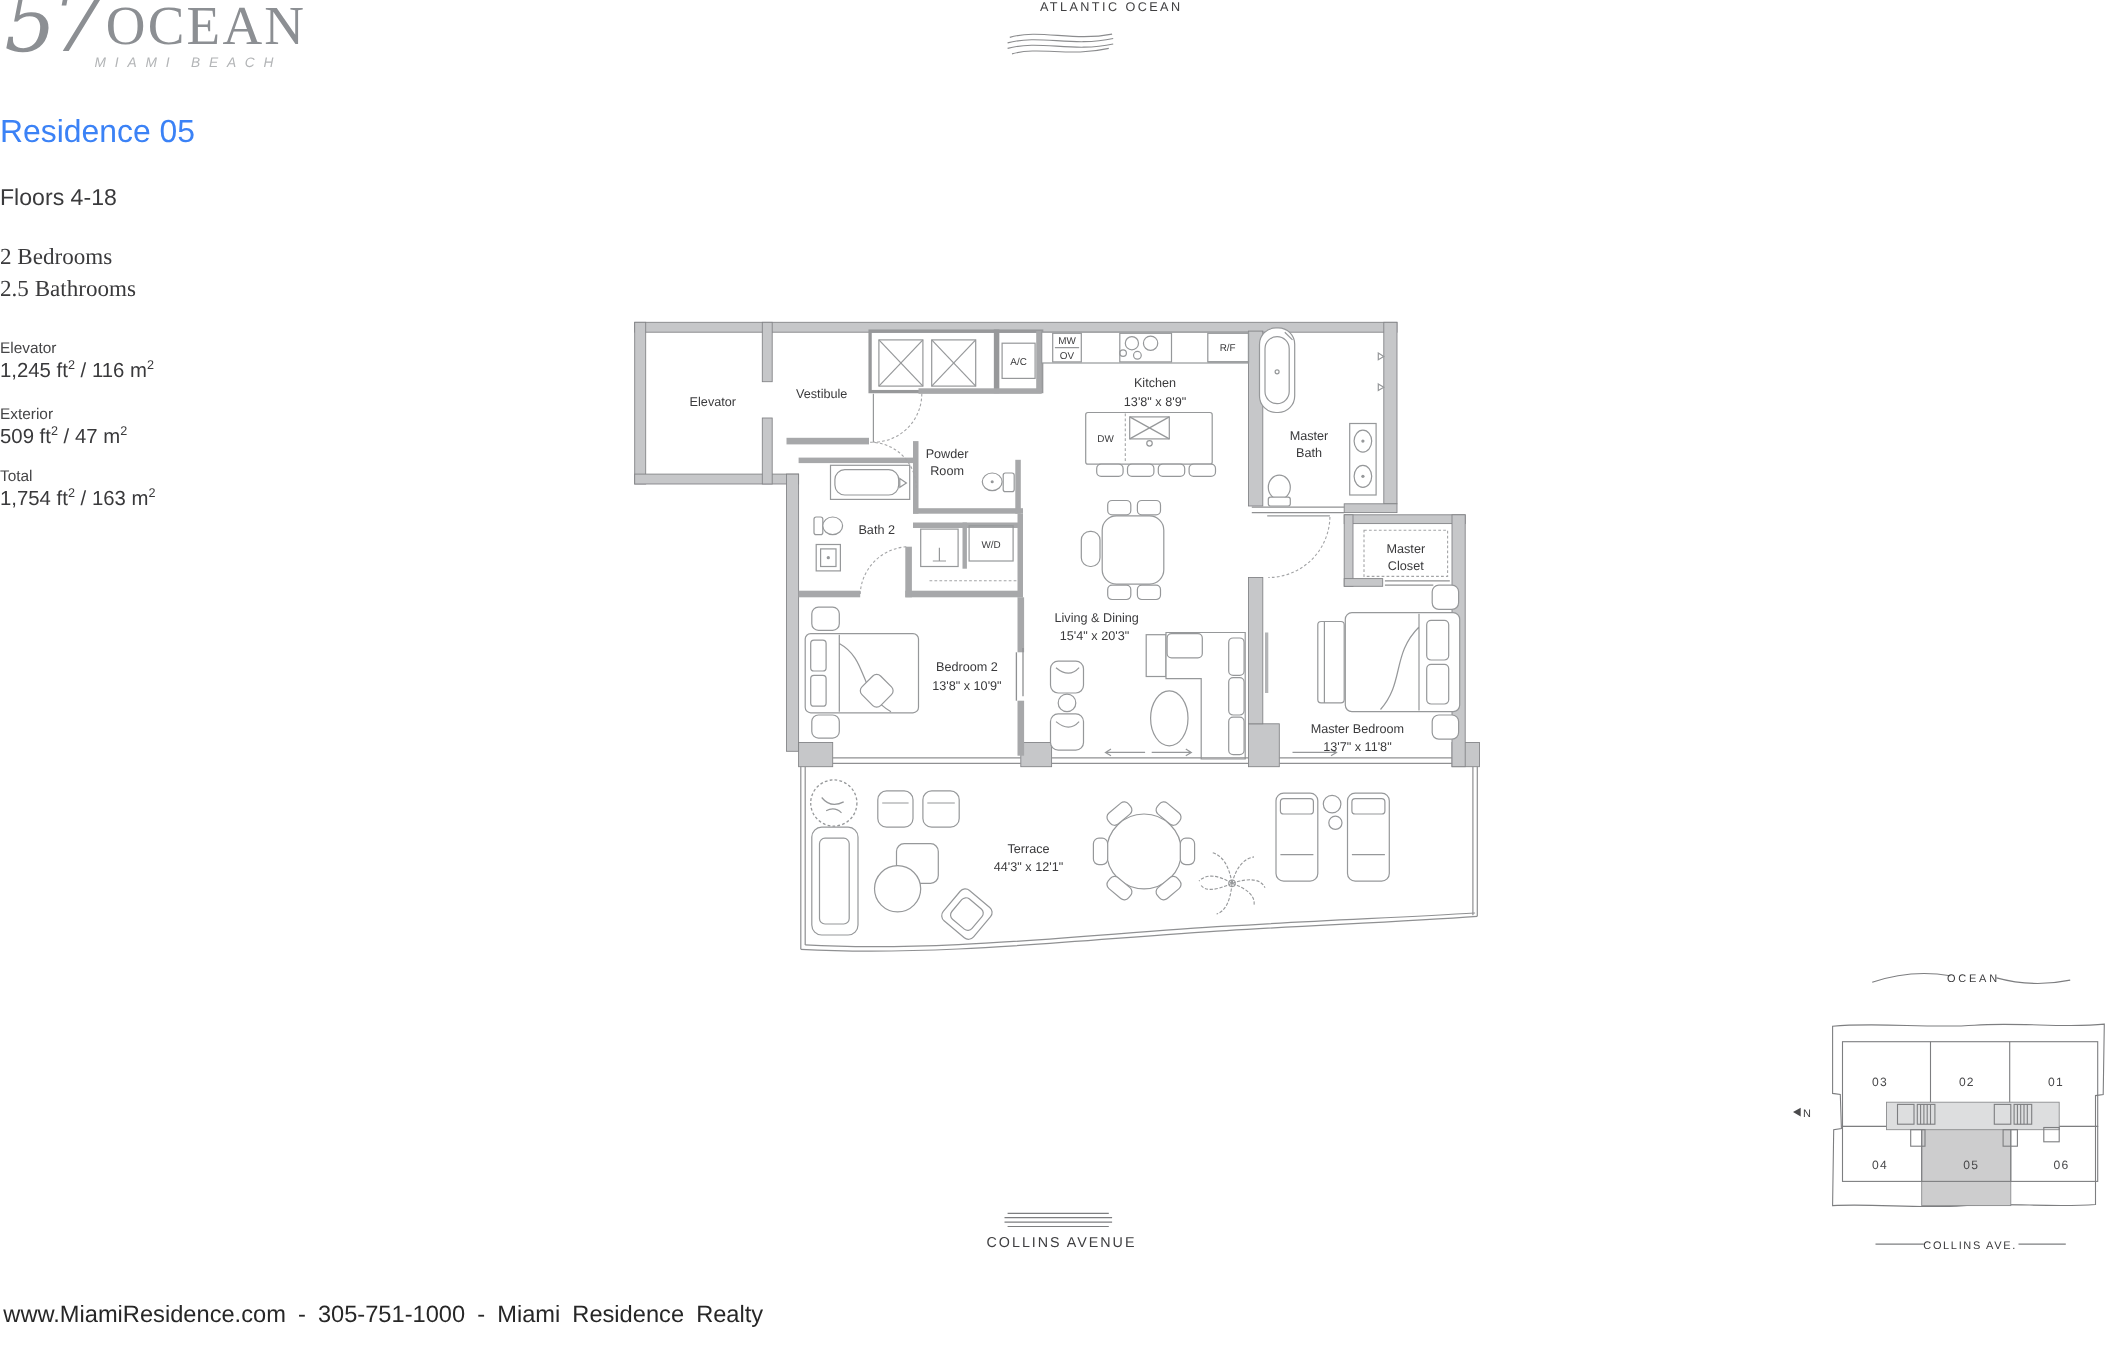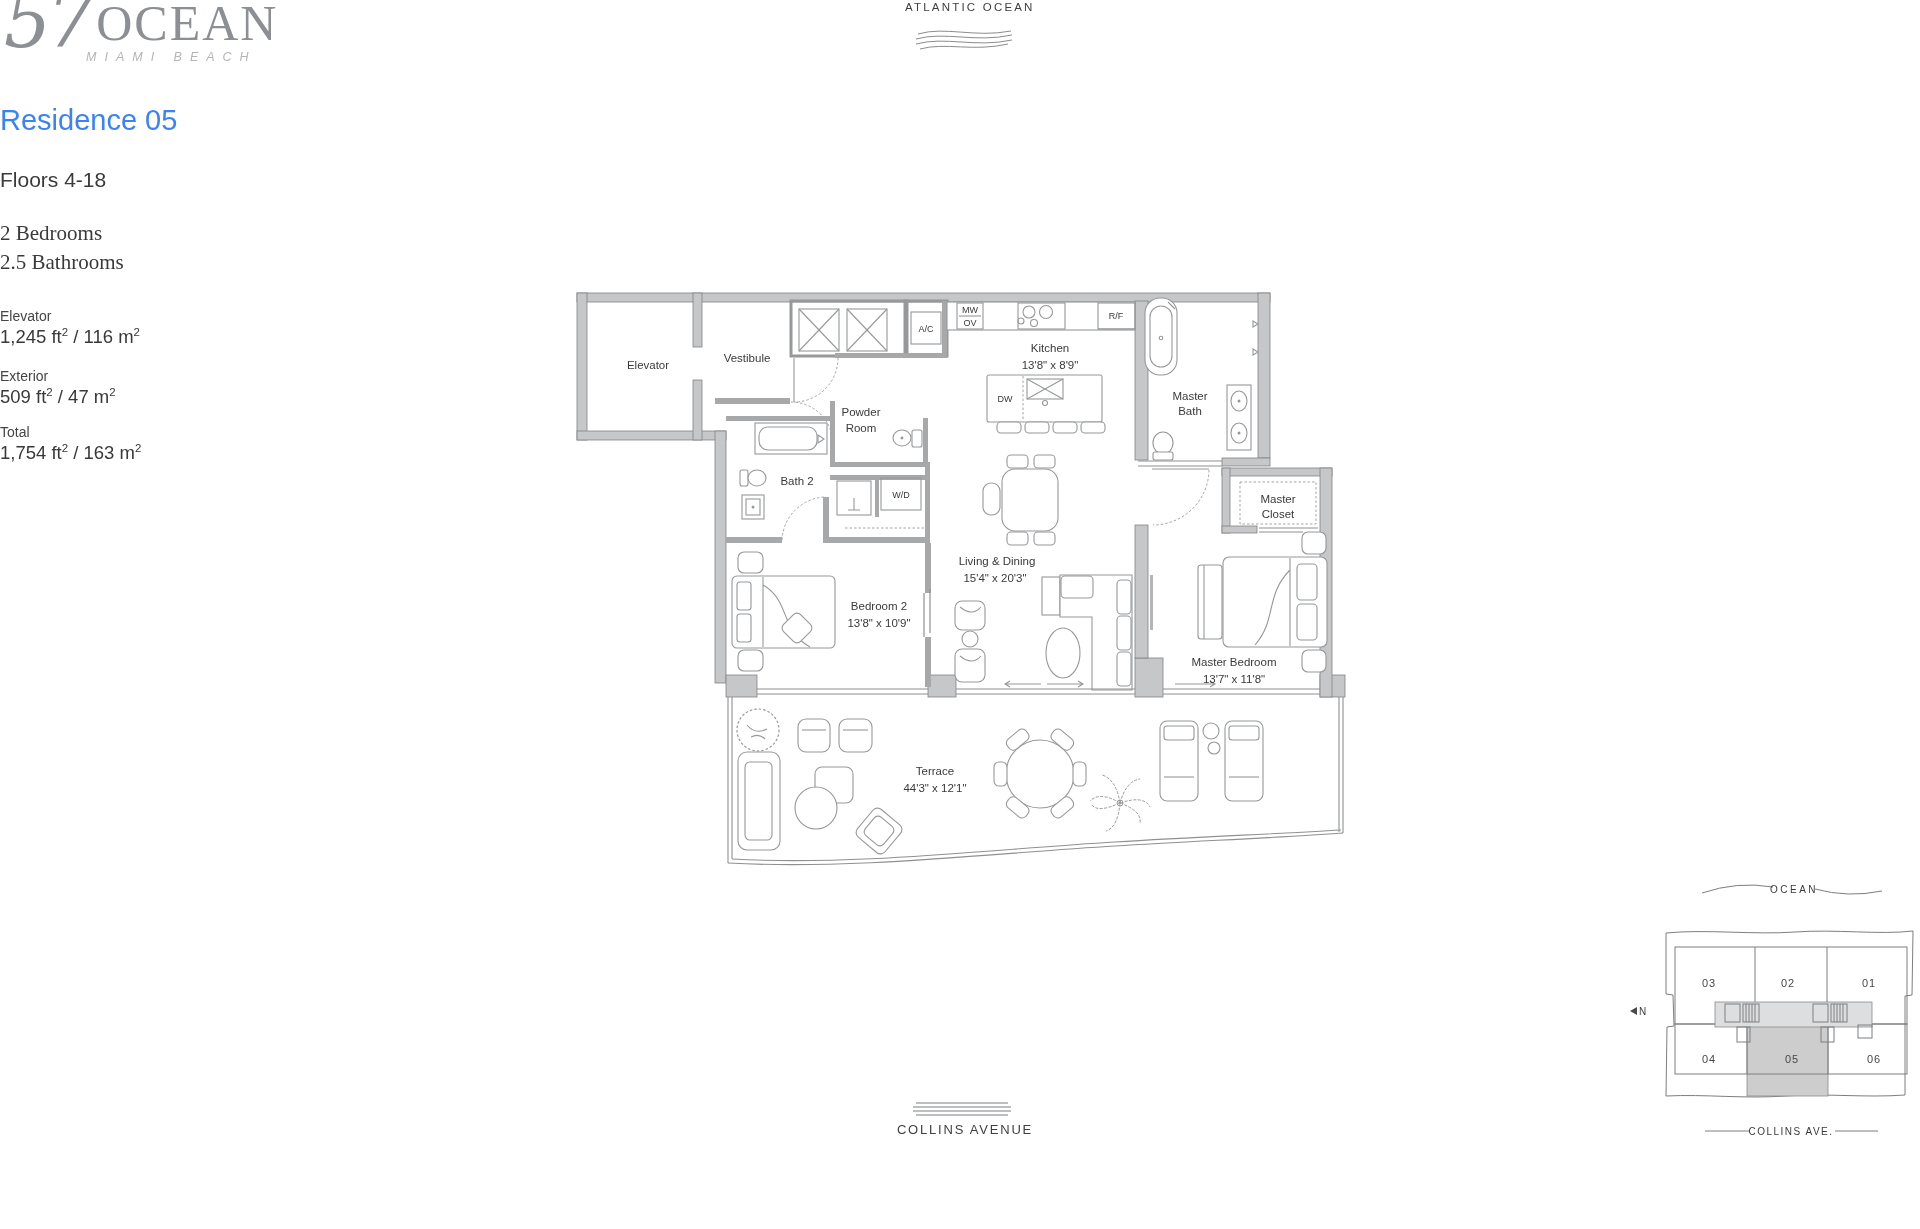--- a/index.html
+++ b/index.html
@@ -13,21 +13,21 @@
   .logo-ocean{font-family:"Liberation Serif",serif;font-size:50px;line-height:1;margin-top:14px;
            letter-spacing:2px;margin-left:6px;}
   .logo-sub{font-size:12.5px;letter-spacing:8px;color:#b3b5b7;margin-left:82px;margin-top:-8px;font-style:italic;}
   .res-title{position:absolute;left:0;top:104px;font-size:29px;color:#3b82f6;}
   .floors{position:absolute;left:0;top:168px;font-size:21px;}
   .bedbath{position:absolute;left:0;top:219px;font-size:21px;line-height:29px;font-family:Liberation Serif, serif;}
   .stat-label{position:absolute;left:0;font-size:14px;color:#454547;}
   .stat-value{position:absolute;left:0;font-size:18.5px;color:#39393b;text-align:center;}
   .stat-value sup{font-size:62%;}
   
-  .atl{position:absolute;left:905px;top:1px;width:170px;text-align:left;
+  .atl{position:absolute;left:905px;top:1px;width:170px;text-align:right;
        font-size:11.5px;letter-spacing:2.2px;color:#3f3f41;}
   .waves{position:absolute;left:913px;top:25px;}
   
   svg text{font-family:"Liberation Sans",sans-serif;fill:#3a3a3c;}
   .wall{fill:#c6c7c9;stroke:#828386;stroke-width:0.8;}
   .iw{fill:#a7a8aa;stroke:none;}
   .thinr{fill:none;stroke:#97989a;stroke-width:3;}
   .fur{fill:#fff;stroke:#96989a;stroke-width:1.1;}
   .fur2{fill:none;stroke:#96989a;stroke-width:1.1;}
   .dash{fill:none;stroke:#a3a4a6;stroke-width:1;stroke-dasharray:2.5,2;}
@@ -409,14 +409,15 @@
       <line class="kp-line" x1="210" y1="256" x2="253" y2="256"></line>
       <text class="kp-street" x="166" y="260" text-anchor="middle">COLLINS AVE.</text>
     </g>
   </svg>
 
   <svg style="position:absolute;left:913px;top:1101px;" width="100" height="20" viewBox="0 0 100 20">
     <path d="M3,2 H95 M0,6 H98 M0,10 H98 M3,14 H95" stroke="#7d7e80" stroke-width="1.1" fill="none"></path>
   </svg>
   <div class="road-label">COLLINS AVENUE</div>
 
+  <div class="footer">www.MiamiResidence.com - 305-751-1000 - Miami Residence Realty</div>
 
 </div>
 
 </body></html>

